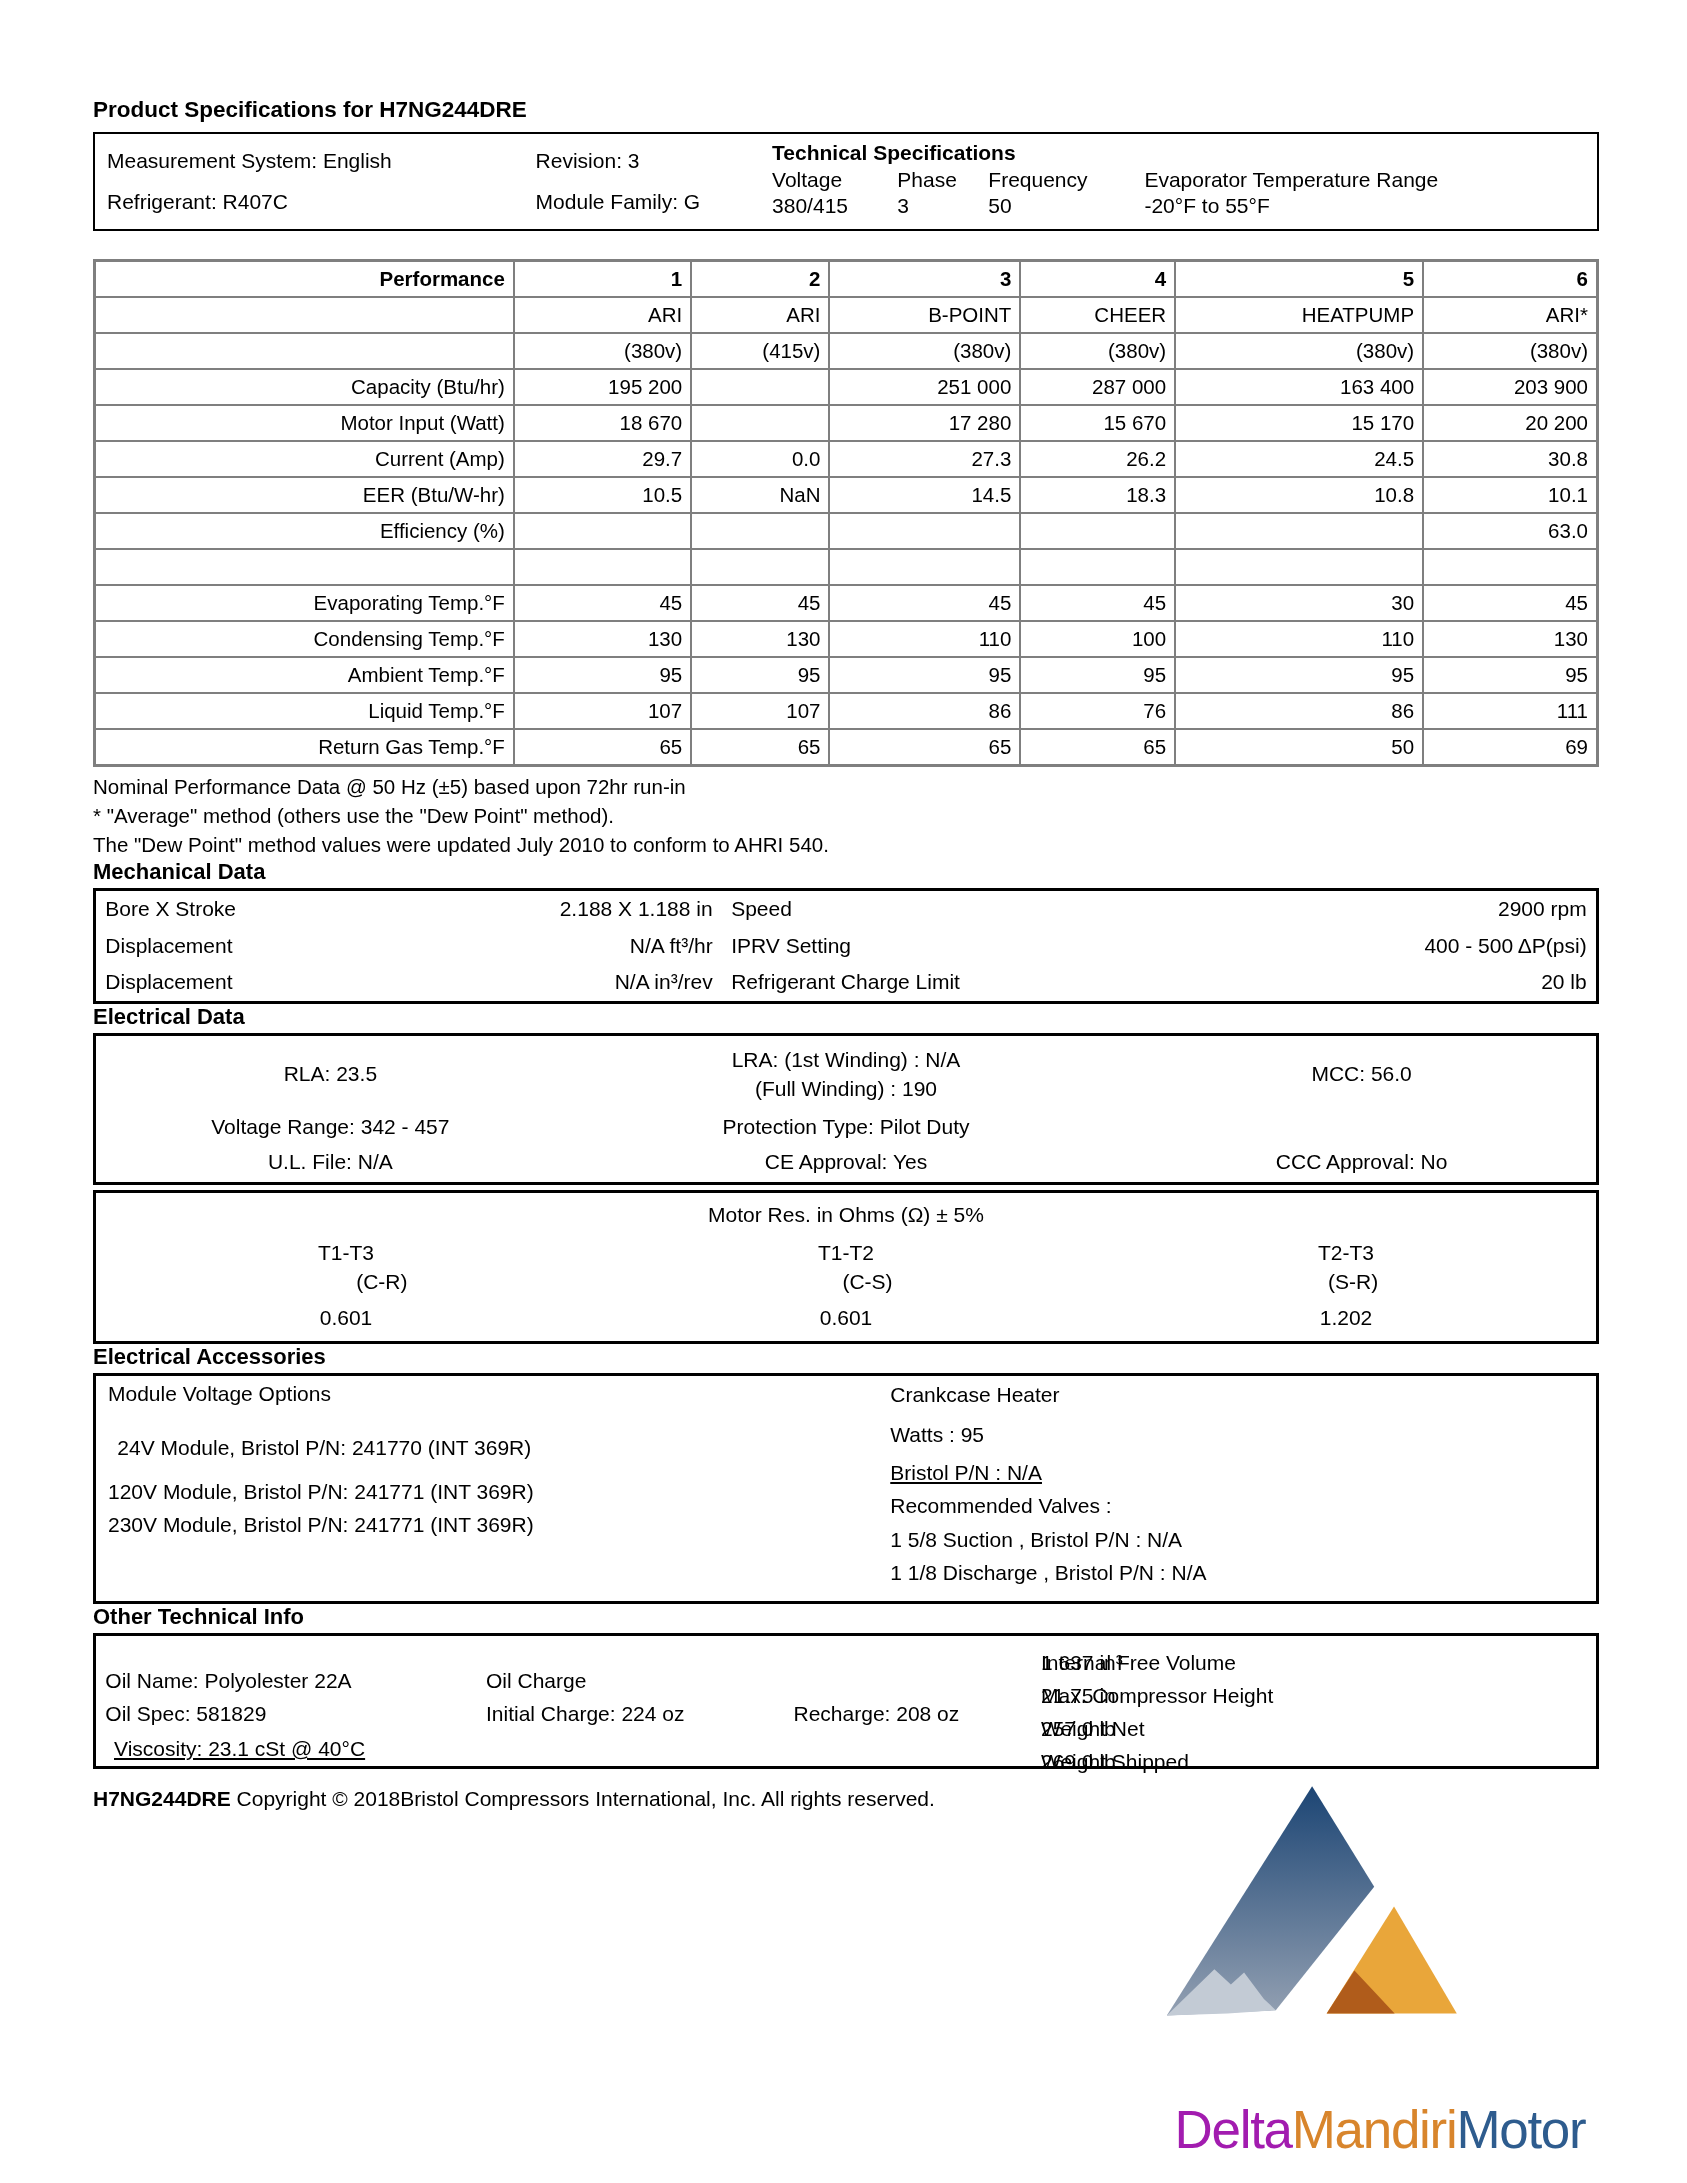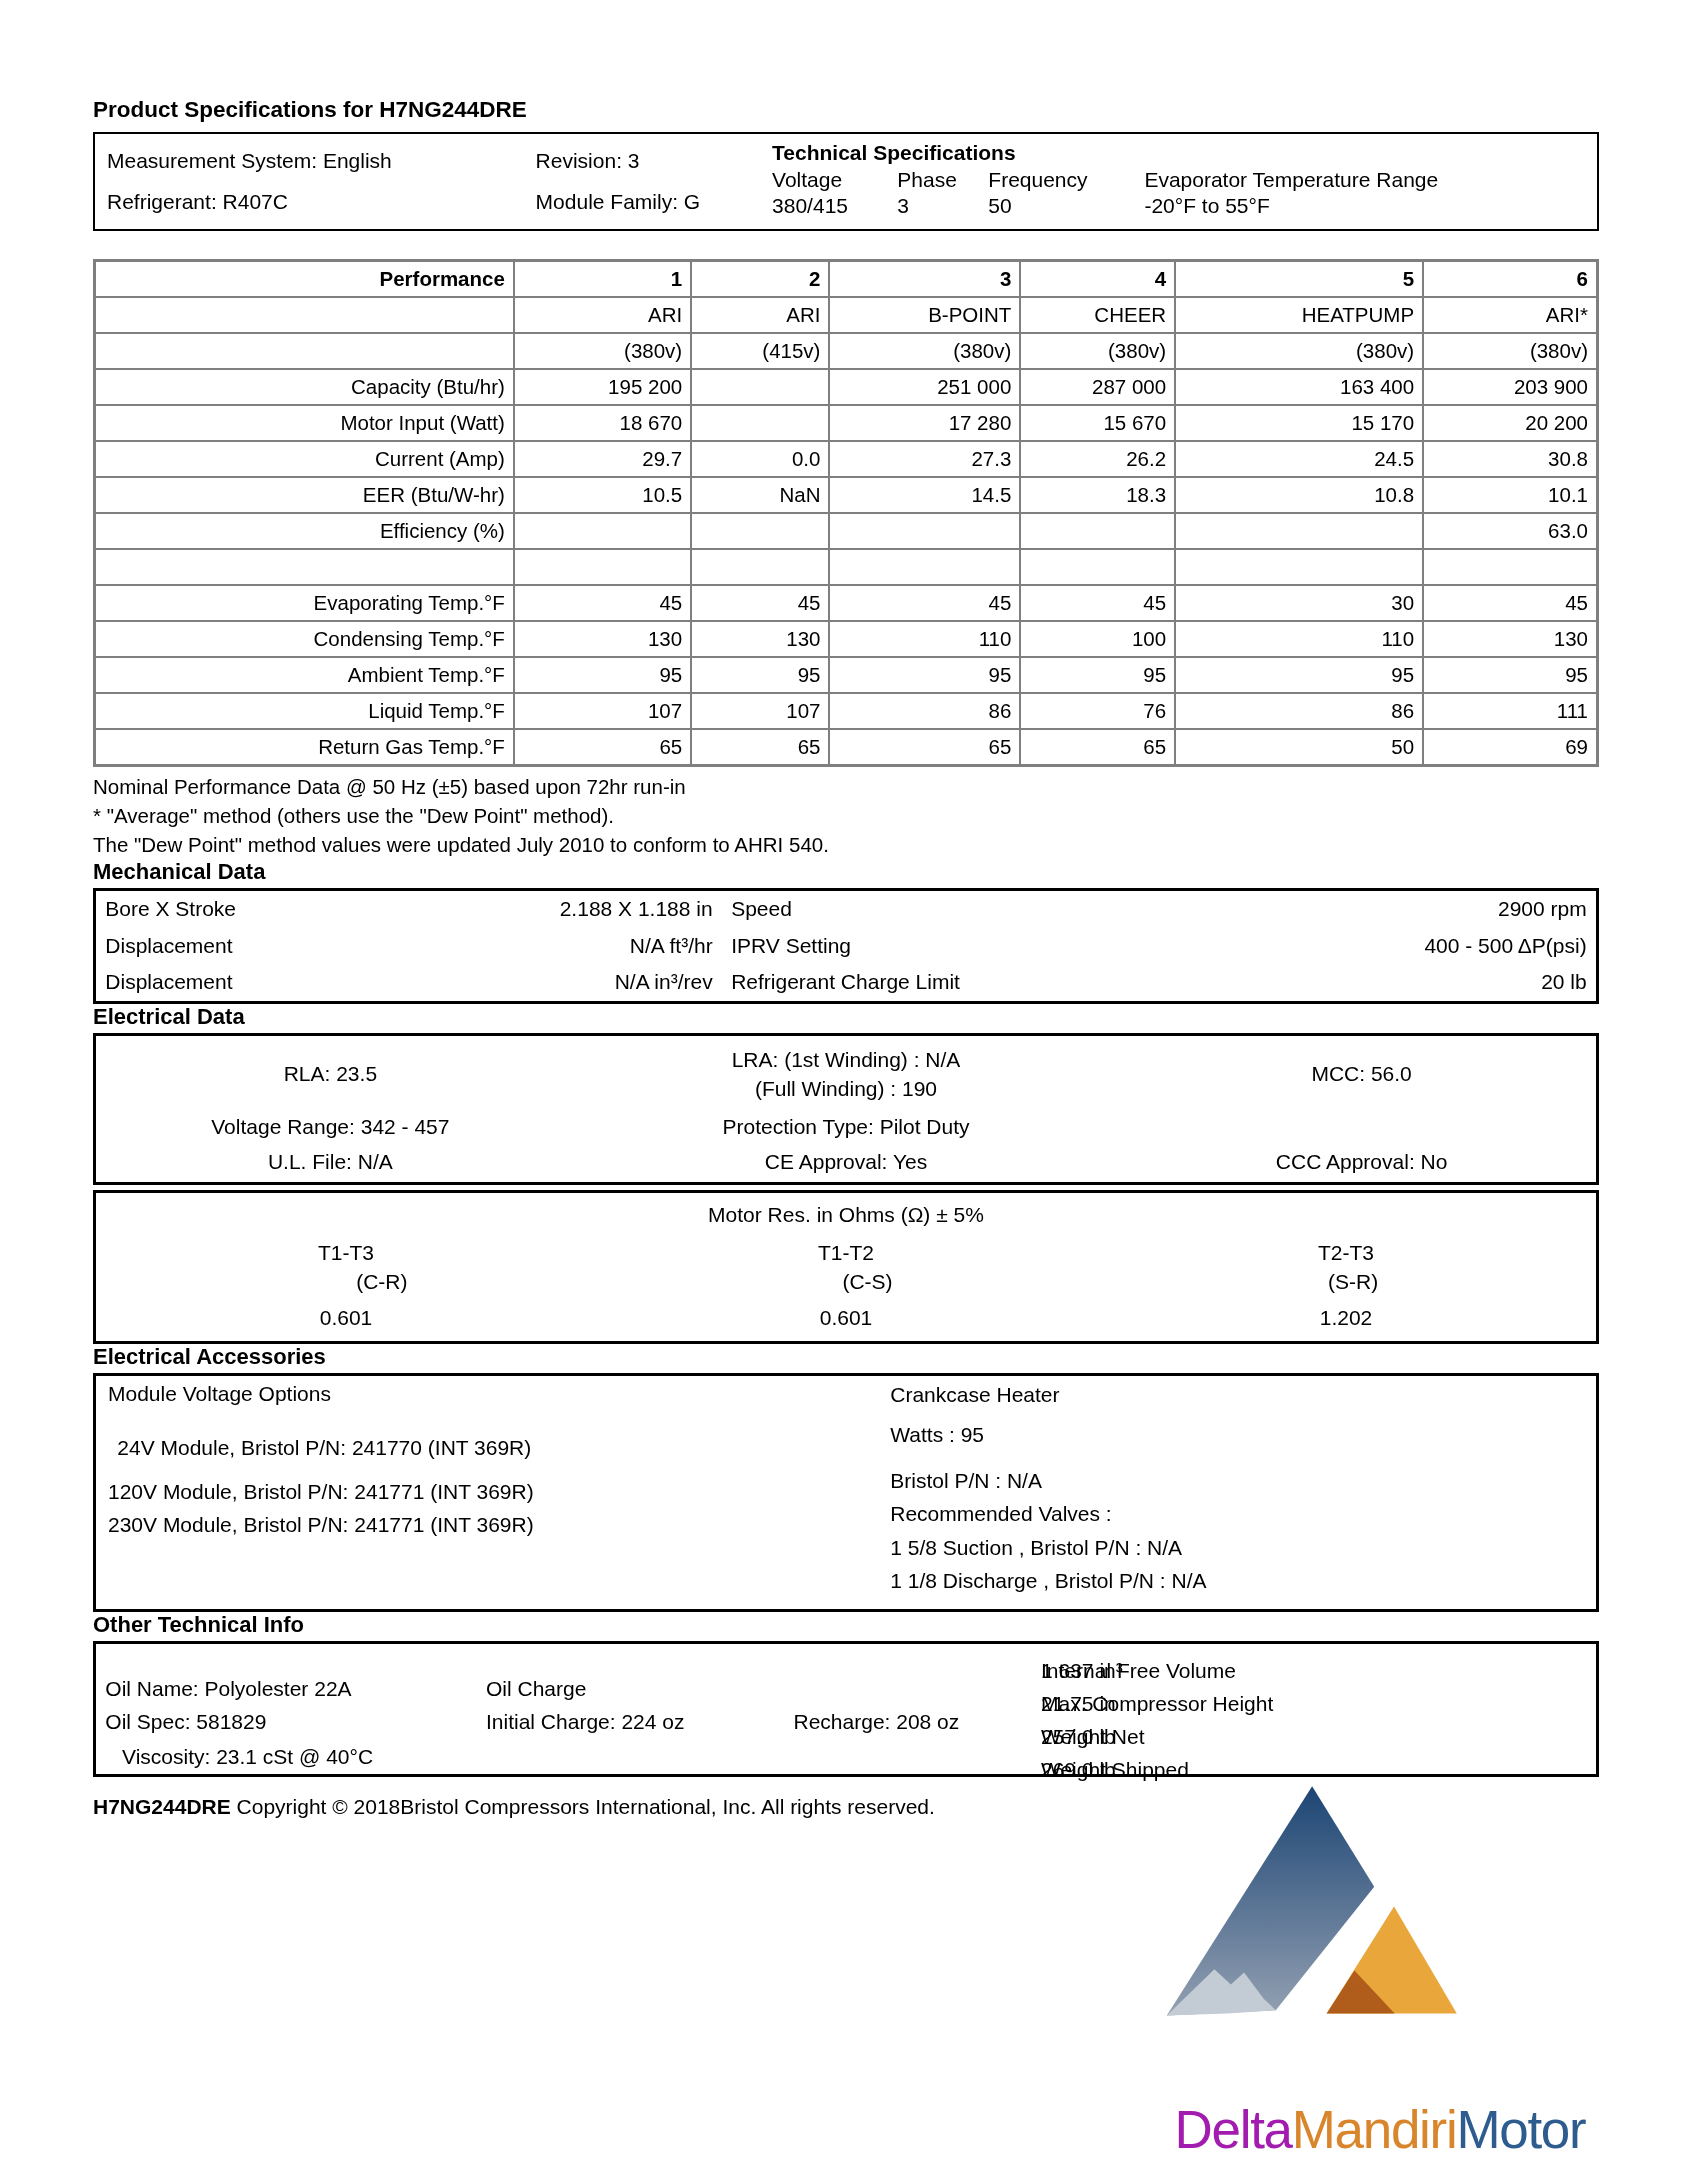--- a/index.html
+++ b/index.html
@@ -44,27 +44,27 @@
   .egrid{display:grid;grid-template-columns:1fr 1fr 1fr;text-align:center;}
   .egrid.pairs{margin-top:13.2px;} .egrid.codes{margin-top:5.3px;padding-left:43px;} .egrid.vals{margin-top:12px;}
 
   
   .acc{display:flex;padding:6.6px 12px 14.6px;min-height:191px;box-sizing:border-box;}
   .acc-left{width:53%;}
   .acc-left .item0{margin-top:30px;padding-left:9.3px;}
   .acc-left .item1{margin-top:20px;}
   .acc-left .item2{margin-top:8px;line-height:26.5px;}
   .acc-right{flex:1;line-height:26.5px;}
-  .acc-right .l1{margin-top:13.2px;} .acc-right .l2{margin-top:20px;}
+  .acc-right .l1{margin-top:13.2px;} .acc-right .l2{margin-top:12px;text-decoration:underline;}
   .acc-right .l3{margin-top:6.6px;} .acc-right .l4{margin-top:6.6px;} .acc-right .l5{margin-top:6.6px;}
 
   
   .other{position:relative;height:136px;}
   .other span{position:absolute;white-space:nowrap;}
-  .o-l0{left:9.3px;top:33px;} .o-l1{left:9.3px;top:66px;} .o-l2{left:26px;top:101px;}
+  .o-l0{left:9.3px;top:33px;} .o-l1{left:9.3px;top:66px;} .o-l2{left:18px;top:101px;text-decoration:underline;}
   .o-m0{left:26%;top:33px;} .o-m1{left:26%;top:66px;}
   .o-r0{left:46.5%;top:66px;}
   .o-right{position:absolute;left:63%;right:10.6px;top:10.6px;}
   .o-row{display:flex;justify-content:space-between;height:33px;align-items:center;}
 
   .footer{margin-top:18.5px;font-size:21px;}
 
   
   .logo{position:absolute;left:1148px;top:1781px;width:463px;}
   .logo-text{margin-top:65px;margin-left:26.5px;font-size:53px;letter-spacing:-1.3px;white-space:nowrap;}

